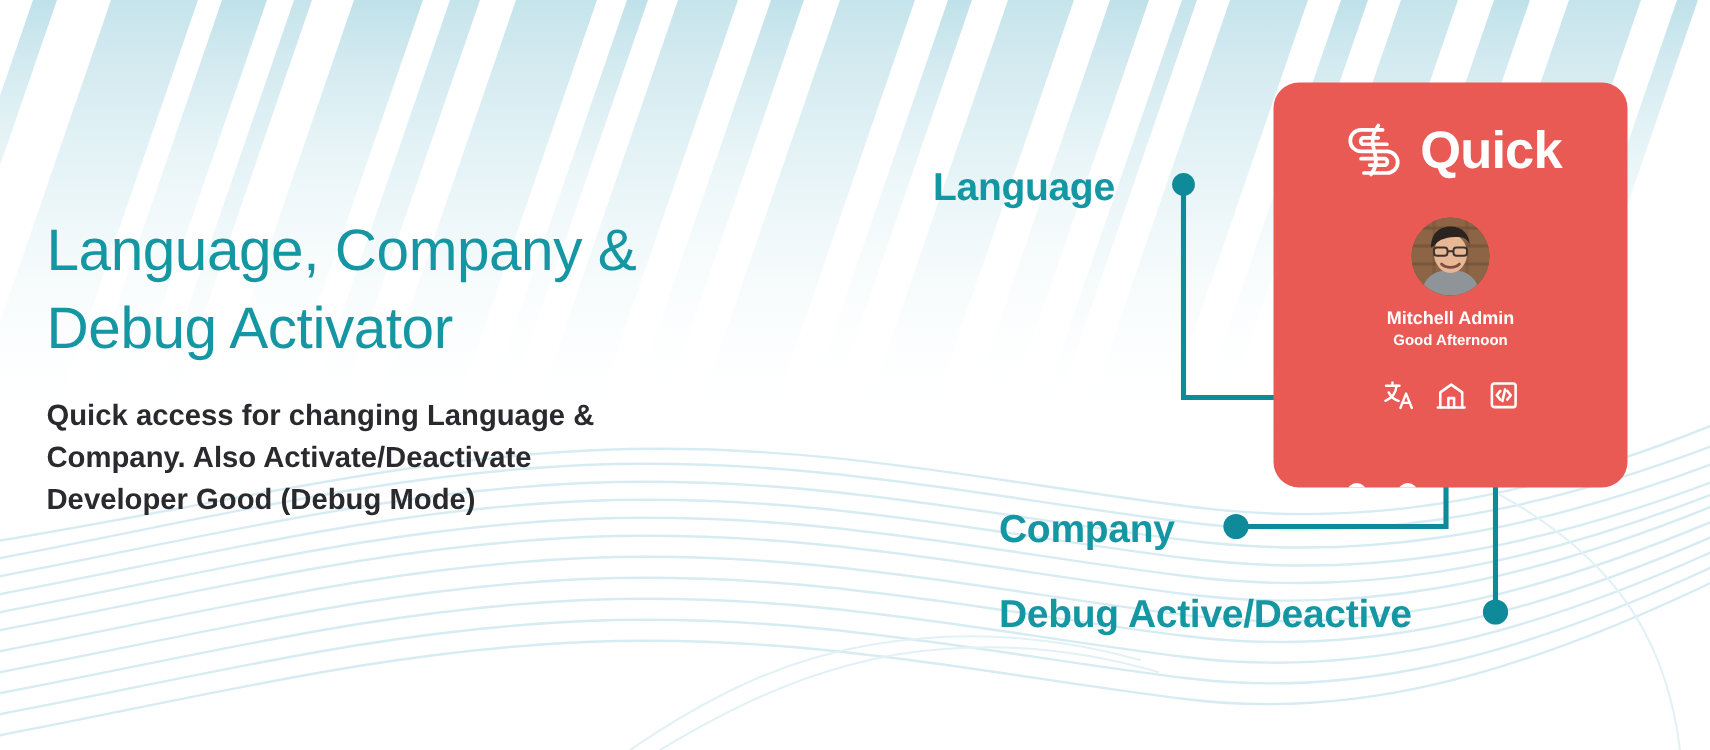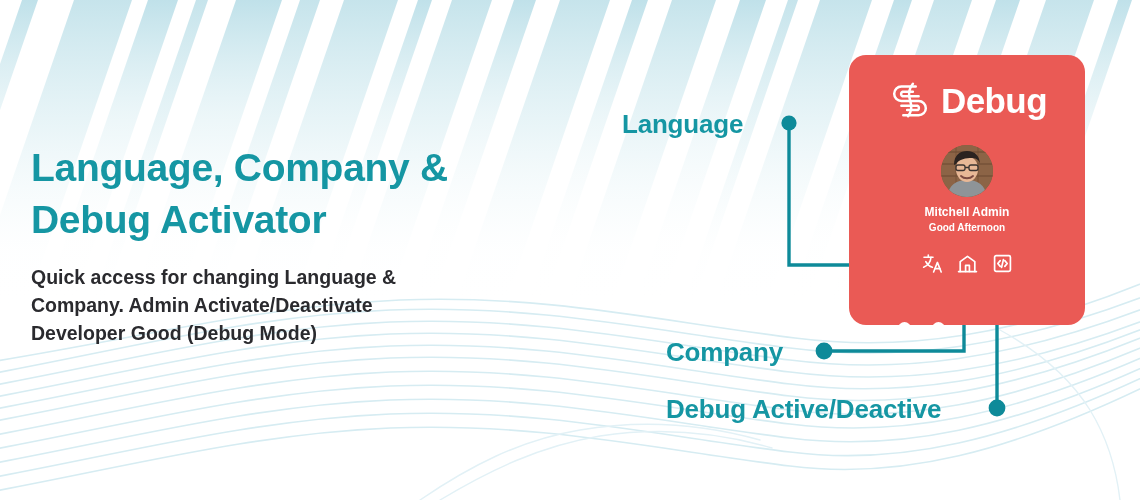--- a/index.html
+++ b/index.html
@@ -30,21 +30,21 @@
   
   .headline {
     position: absolute;
     left: 31px;
     top: 142px;
     width: 520px;
     z-index: 5;
     color: #1596A3;
     font-size: 39px;
     line-height: 52px;
-    font-weight: 700;
+    font-weight: 400;
     letter-spacing: -0.3px;
   }
   .headline .l2 { display: block; }
   .subtext {
     position: absolute;
     left: 31px;
     top: 263px;
     width: 450px;
     z-index: 5;
     color: #2a2a2e;
@@ -278,21 +278,21 @@
 
     <div class="card-brand">
       <span class="brand-mark">
         <svg viewBox="0 0 48 48" fill="none" stroke="#ffffff" stroke-width="2.6" stroke-linecap="round" stroke-linejoin="round">
           <path d="M30 10 H15 a7.5 7.5 0 0 0 0 15 H33 a7.5 7.5 0 0 1 0 15 H17"></path>
           <path d="M27 15.5 H16 a2.6 2.6 0 0 0 0 4.5 H33"></path>
           <path d="M21 34.5 H32 a2.6 2.6 0 0 0 0 -4.5 H15"></path>
           <path d="M27 7 C 23 12 22 18 24 24 C 26 30 26 36 22 41"></path>
         </svg>
       </span>
-      <span class="brand-word">Debug</span>
+      <span class="brand-word">Quick</span>
     </div>
 
     <div class="avatar">
       <svg viewBox="0 0 52 52">
         <rect x="0" y="0" width="52" height="52" fill="#8c6446"></rect>
         <rect x="0" y="6" width="52" height="2" fill="#6f4d34" opacity="0.6"></rect>
         <rect x="0" y="18" width="52" height="2" fill="#6f4d34" opacity="0.6"></rect>
         <rect x="0" y="30" width="52" height="2" fill="#6f4d34" opacity="0.6"></rect>
         <rect x="14" y="0" width="2" height="52" fill="#6f4d34" opacity="0.35"></rect>
         <rect x="36" y="0" width="2" height="52" fill="#6f4d34" opacity="0.35"></rect>
@@ -385,21 +385,21 @@
     </div>
   </div>
 
   <div class="headline">
     <span>Language, Company &amp;</span>
     <span class="l2">Debug Activator</span>
   </div>
 
   <div class="subtext">
     <span class="sl">Quick access for changing Language &amp;</span>
-    <span class="sl">Company. Admin Activate/Deactivate</span>
+    <span class="sl">Company. Also Activate/Deactivate</span>
     <span class="sl">Developer Good (Debug Mode)</span>
   </div>
 
   <div class="callout callout-language">Language</div>
   <div class="callout callout-company">Company</div>
   <div class="callout callout-debug">Debug Active/Deactive</div>
 
   <svg class="connectors-top" width="1140" height="500" viewBox="0 0 1140 500">
     <circle cx="789" cy="123" r="7.6" fill="#0E8A99"></circle>
     <circle cx="824" cy="351" r="8.4" fill="#0E8A99"></circle>

